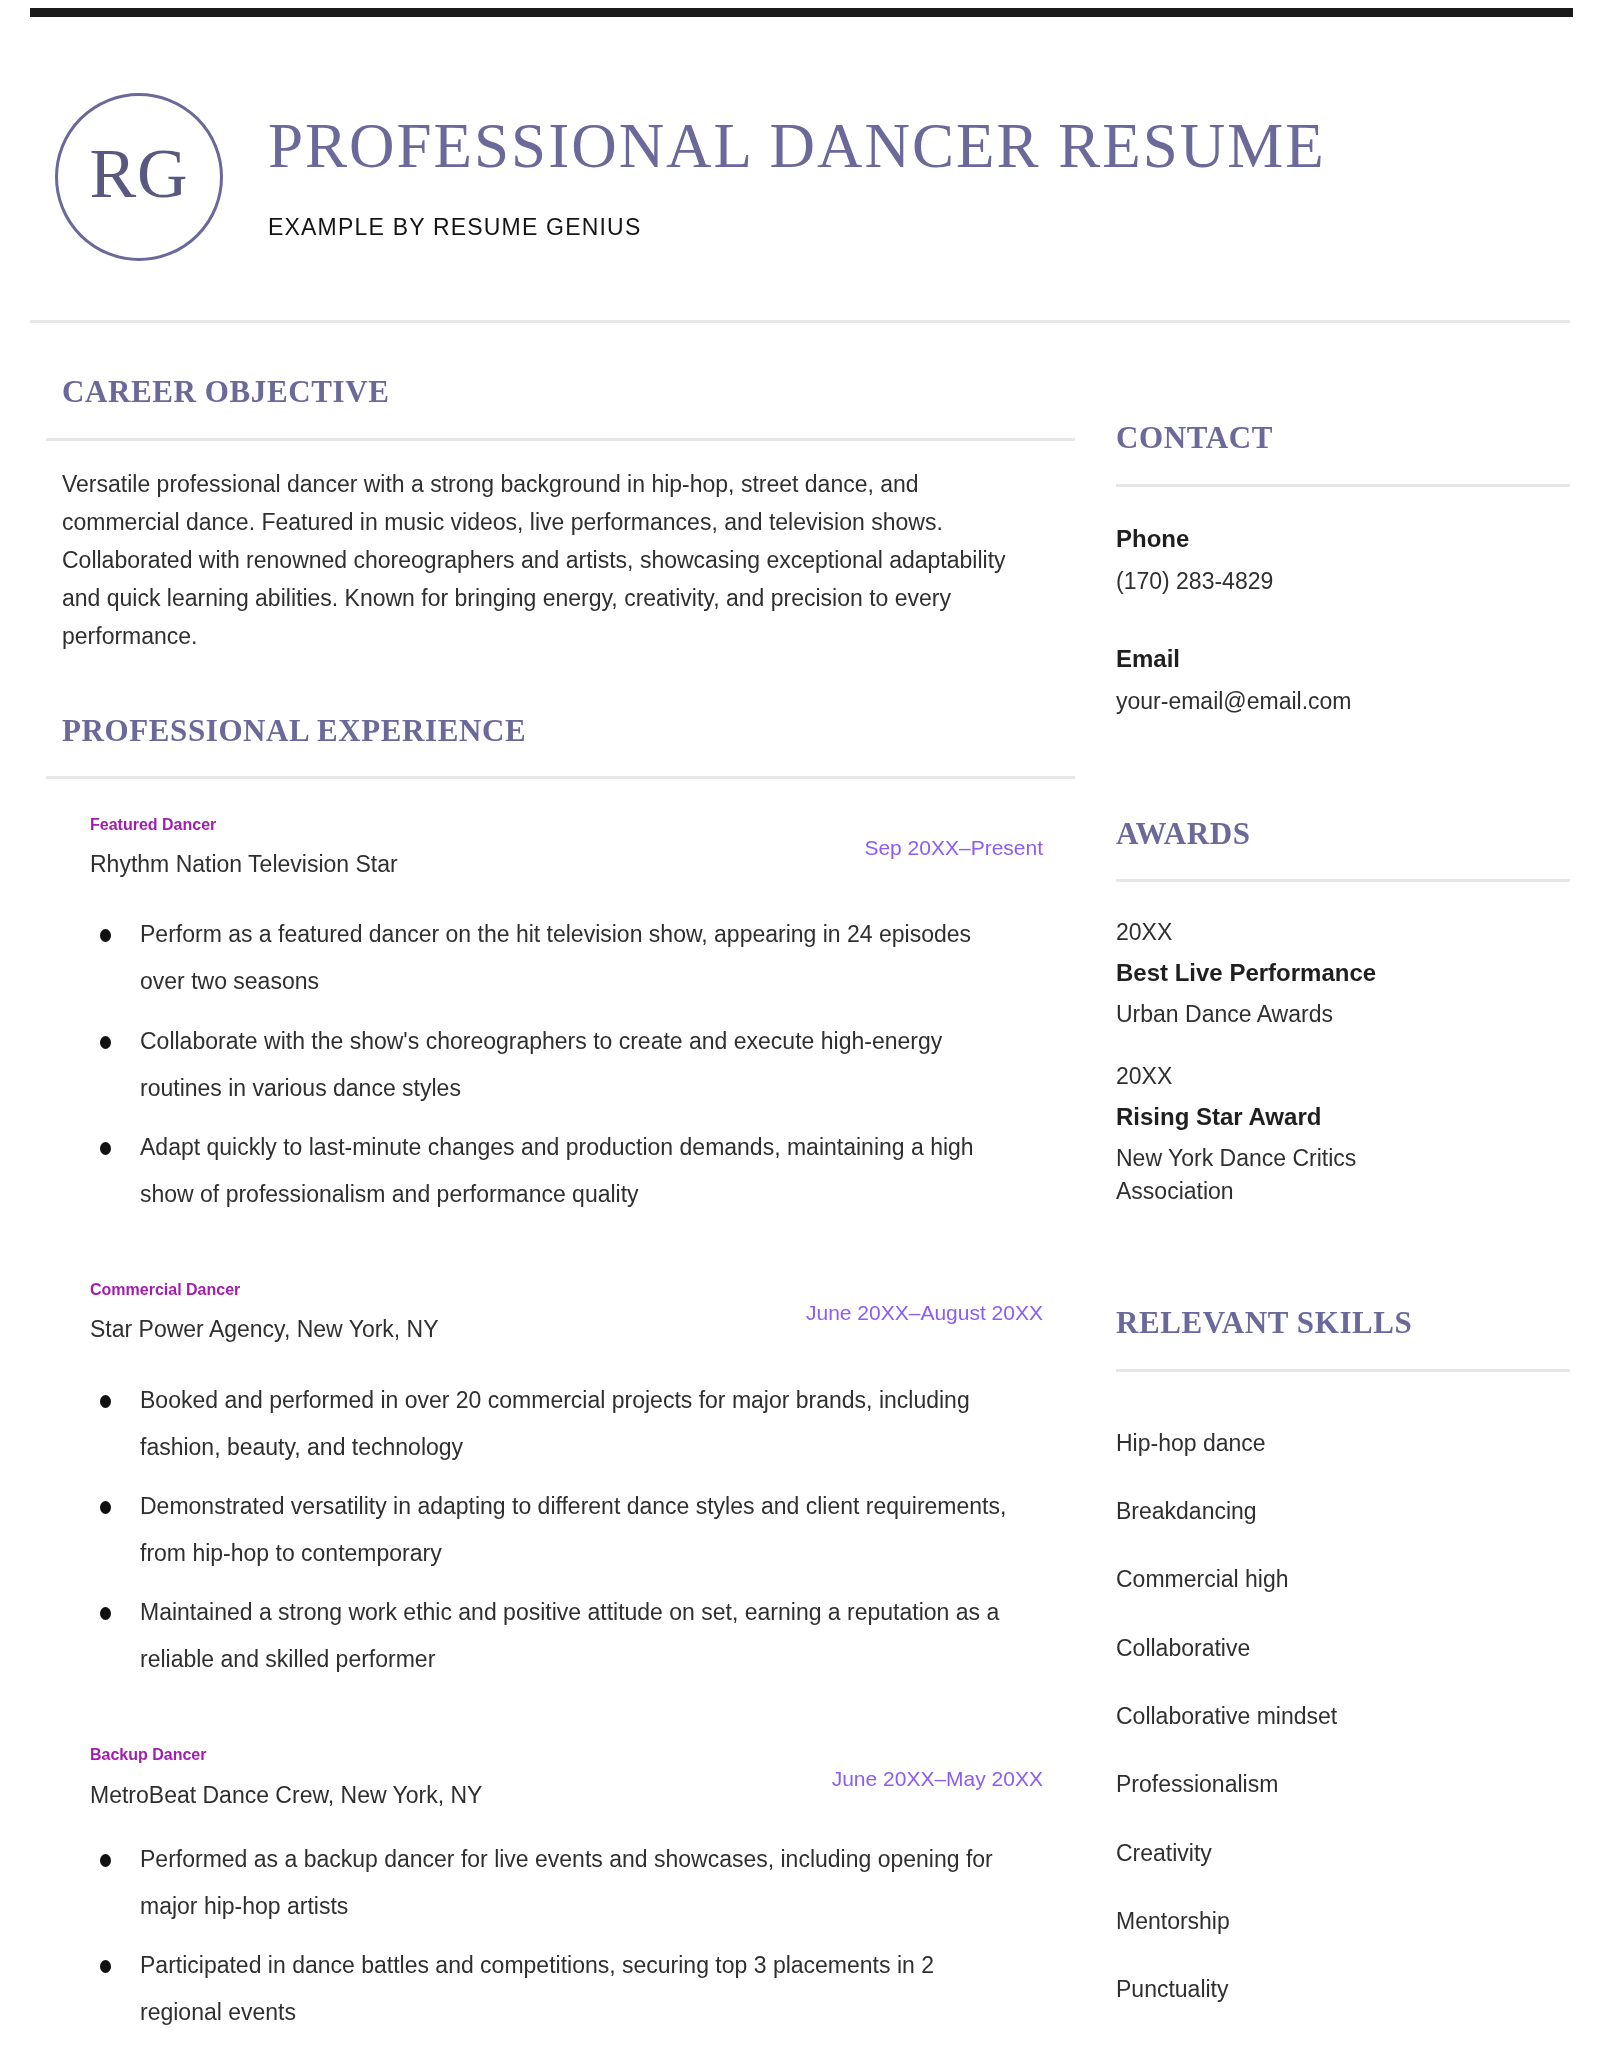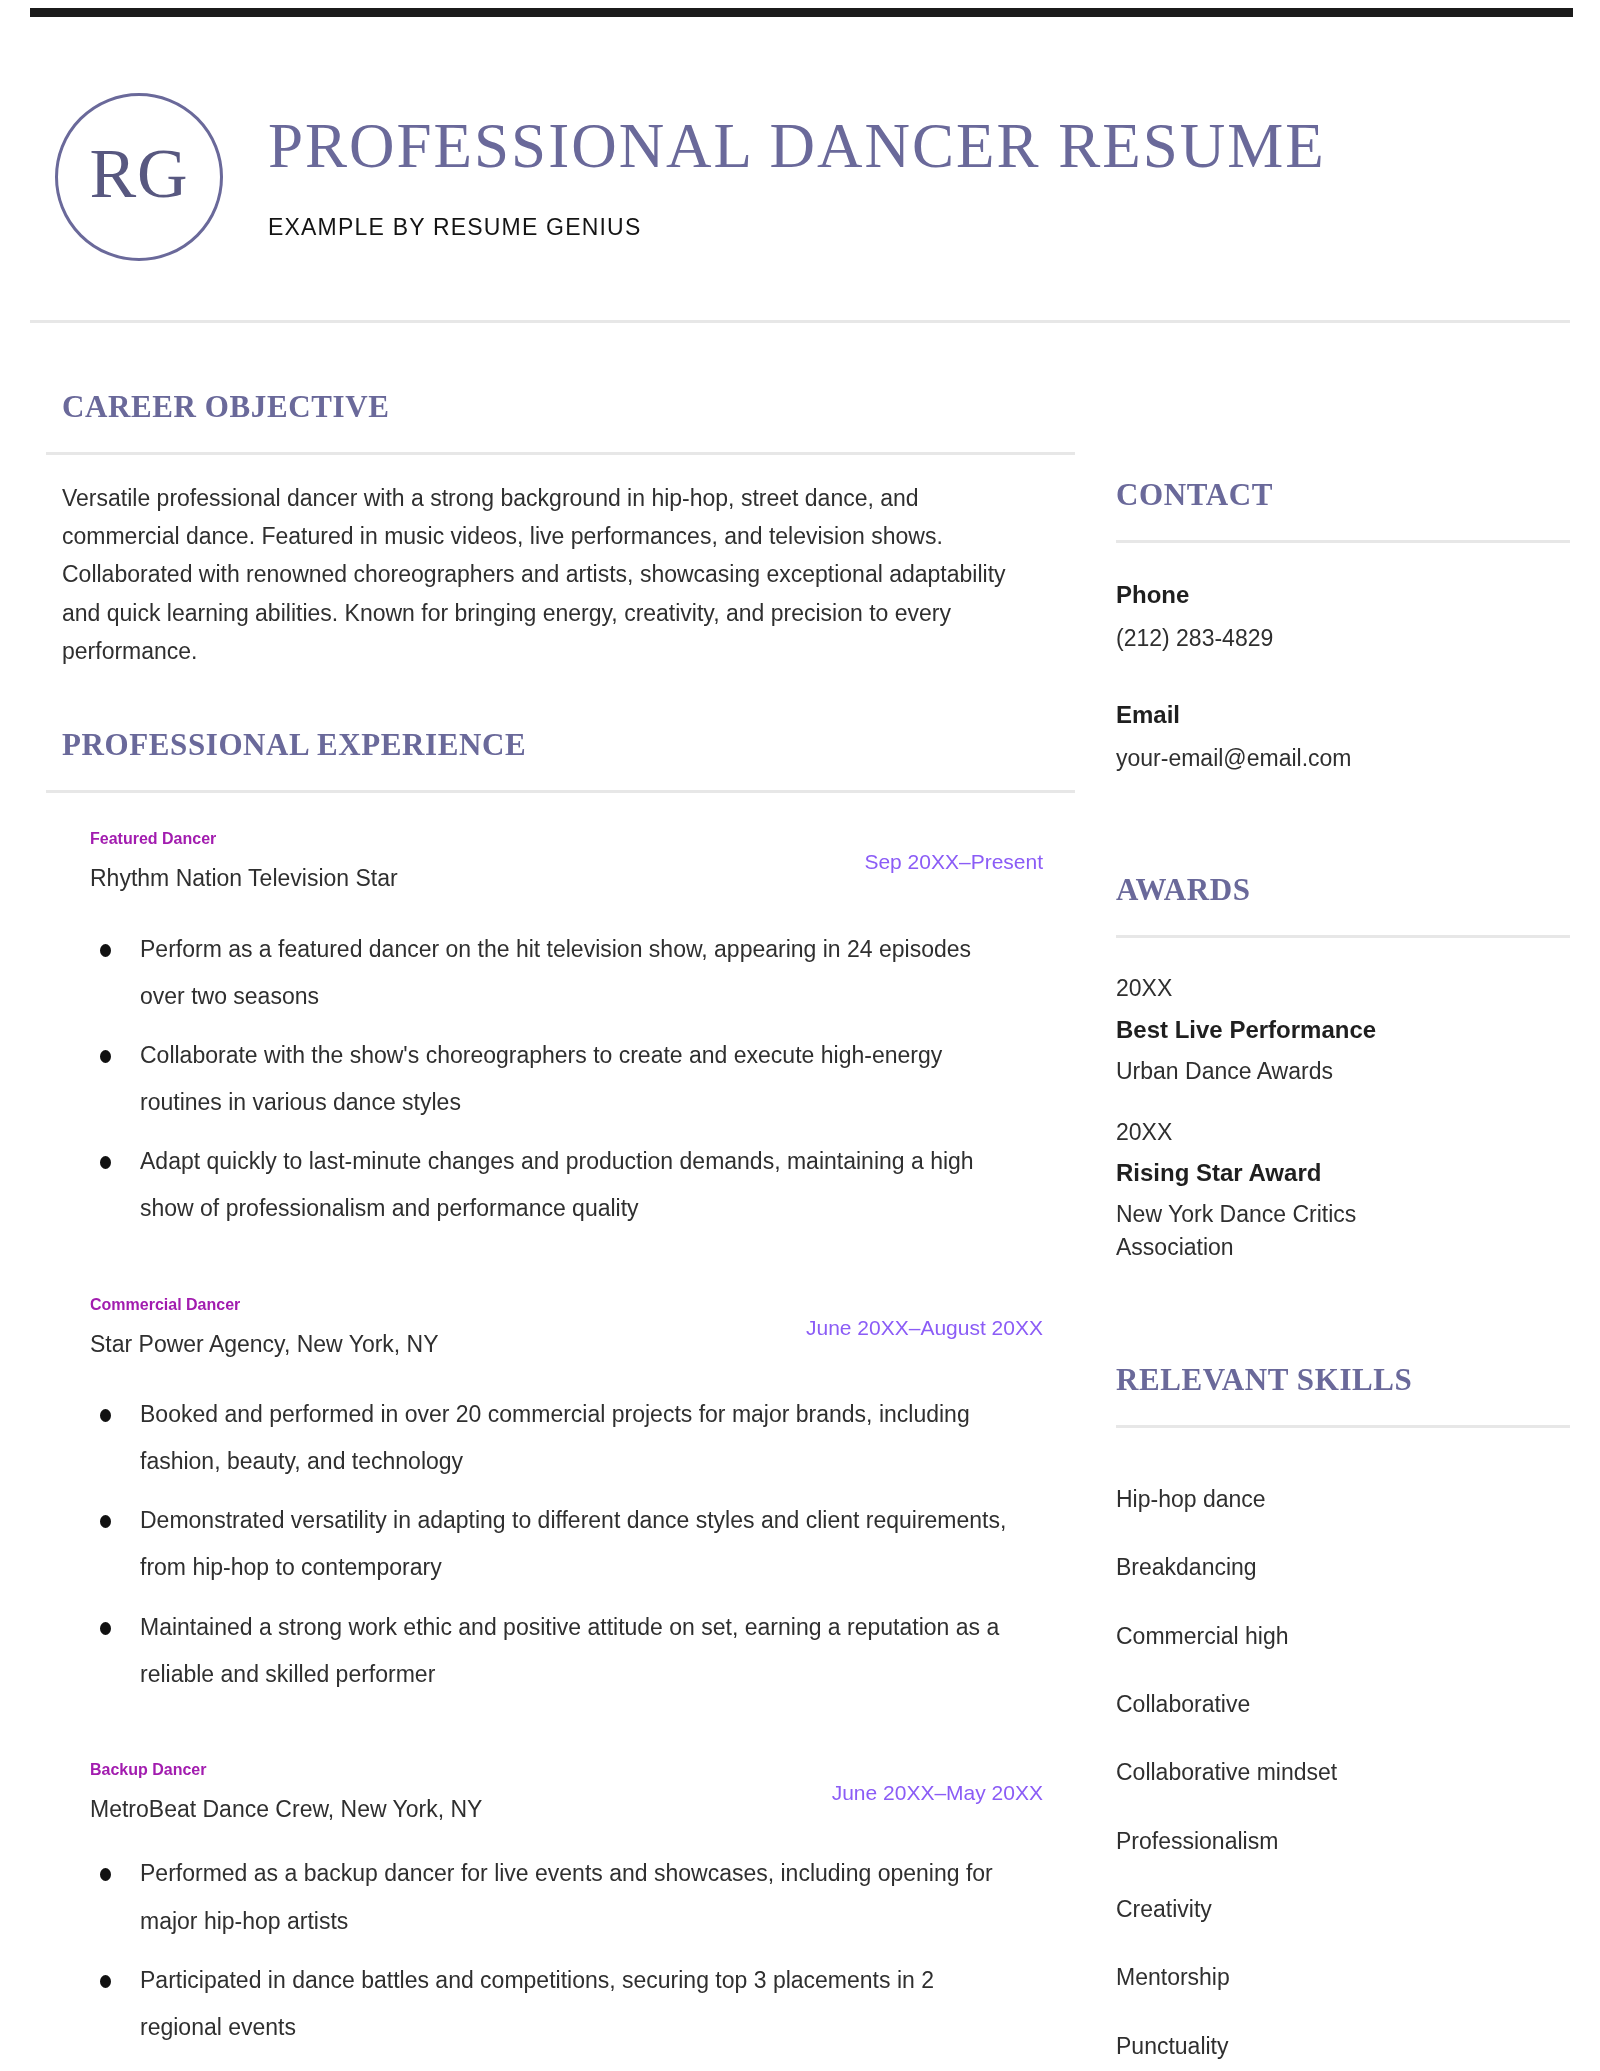--- a/index.html
+++ b/index.html
@@ -16,21 +16,21 @@
                  border-radius:50%; display:flex; align-items:center; justify-content:center;
                  box-sizing:border-box; }
   .logo-text { font-family:"Liberation Serif", serif; font-size:70px; color:#585880;
                letter-spacing:1px; line-height:1; padding-bottom:6px; }
   .header-title { font-family:"Liberation Serif", serif; font-weight:400; font-size:63px;
                   color:#6a699a; letter-spacing:2px; line-height:1.05; white-space:nowrap; }
   .header-subtitle { margin-top:34px; font-size:23px; letter-spacing:1.2px; color:#141414; }
   .header-rule { margin:0 30px; border-top:3px solid #e7e7e7; }
 
   
-  .content { display:flex; margin:0 30px; min-height:1740px; align-items:flex-end; }
+  .content { display:flex; margin:0 30px; min-height:1740px; align-items:center; }
   .main { flex:none; width:1058px; box-sizing:border-box; padding:36px 45px 0 32px; }
   .divider { flex:none; width:3px; background:#e9e9e9; }
   .sidebar { flex:1; box-sizing:border-box; padding:40px 0 0 25px; }
 
   .sec-h { font-family:"Liberation Serif", serif; font-weight:700; font-size:31px;
            color:#6a699a; letter-spacing:0.6px; line-height:1.2; }
   .rule { border-top:3px solid #e7e7e7; margin-top:27px; }
   .main .rule { margin-left:-16px; margin-right:-32px; }
 
   
@@ -143,21 +143,21 @@
     </div>
 
     <div class="divider"></div>
 
     <div class="sidebar">
 
       <div class="sb-sec-contact">
         <div class="sec-h">CONTACT</div>
         <div class="rule"></div>
         <div class="c-label">Phone</div>
-        <div class="c-value">(212) 283-4829</div>
+        <div class="c-value">(170) 283-4829</div>
         <div class="c-label c-label-email">Email</div>
         <div class="c-value">your-email@email.com</div>
       </div>
 
       <div class="sb-sec-awards">
         <div class="sec-h">AWARDS</div>
         <div class="rule"></div>
 
         <div>
           <div class="award-year">20XX</div>

